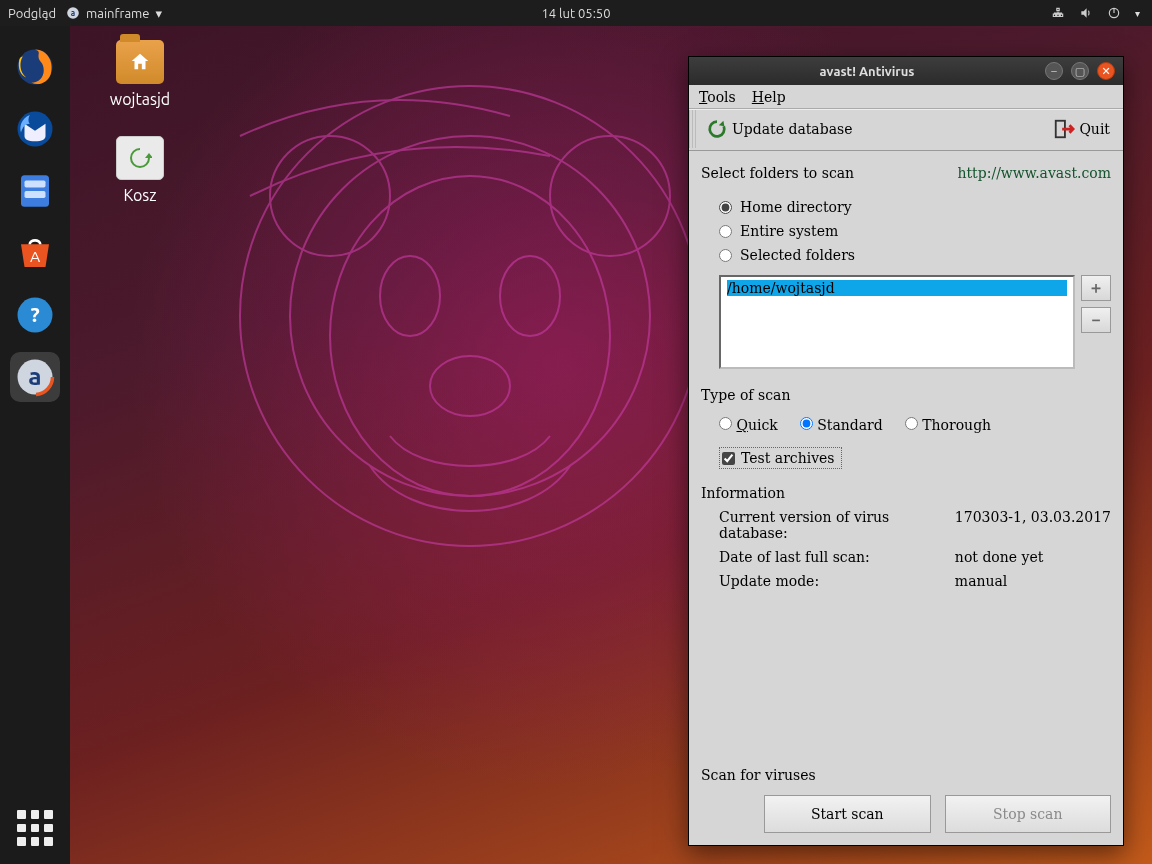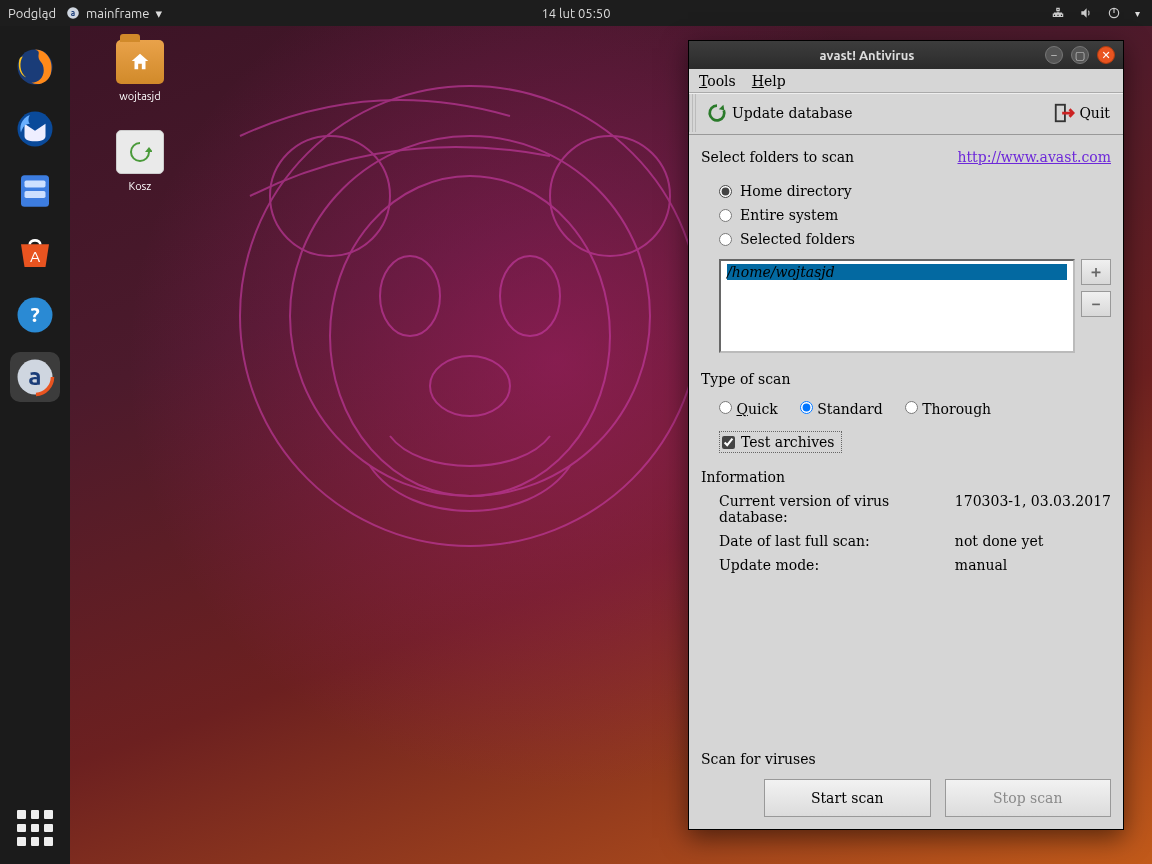--- a/index.html
+++ b/index.html
@@ -21,49 +21,49 @@
 
 
 .dock { position:absolute; top:26px; left:0; bottom:0; width:70px; background:rgba(25,25,25,0.85); display:flex; flex-direction:column; align-items:center; padding-top:10px; }
 .dock .icon { width:50px; height:50px; margin:6px 0; border-radius:10px; display:flex; align-items:center; justify-content:center; }
 .dock .icon.selected { background:rgba(255,255,255,0.15); }
 .dock .apps-grid { margin-top:auto; margin-bottom:18px; width:36px; height:36px; display:grid; grid-template-columns:repeat(3,1fr); grid-template-rows:repeat(3,1fr); gap:5px; padding:0; }
 .dock .apps-grid span { background:#eee; border-radius:1px; }
 
 
 .desktop-icons { position:absolute; top:14px; left:30px; display:flex; flex-direction:column; gap:28px; }
-.dicon { width:80px; text-align:center; color:#fff; font-size:11px; }
+.dicon { width:80px; text-align:center; color:#fff; font-size:16px; }
 .dicon .glyph { width:48px; height:44px; margin:0 auto 6px; border-radius:5px; display:flex; align-items:center; justify-content:center; }
 .folder { background:linear-gradient(#e9a24a,#d18a2a); position:relative; }
 .folder:before { content:""; position:absolute; top:-6px; left:4px; width:20px; height:8px; background:#d18a2a; border-radius:3px 3px 0 0; }
 .trash { background:#eaeaea; border:1px solid #ccc; }
 
 
-.window { position:absolute; top:40px; left:688px; width:436px; height:790px; background:#3a3a3a; border:1px solid #000; box-shadow:0 8px 24px rgba(0,0,0,0.5); display:flex; flex-direction:column; }
+.window { position:absolute; top:56px; left:688px; width:436px; height:790px; background:#3a3a3a; border:1px solid #000; box-shadow:0 8px 24px rgba(0,0,0,0.5); display:flex; flex-direction:column; }
 .titlebar { height:28px; background:linear-gradient(#3d3d3d,#2b2b2b); display:flex; align-items:center; color:#ddd; font-size:13px; padding:0 8px; }
 .titlebar .title { flex:1; text-align:center; font-weight:bold; }
 .winbtn { width:18px; height:18px; border-radius:9px; margin-left:8px; display:flex; align-items:center; justify-content:center; font-size:11px; }
 .winbtn.min, .winbtn.max { background:#555; border:1px solid #777; color:#ccc; }
 .winbtn.close { background:#e95420; border:1px solid #b03c10; color:#fff; }
 
 .client { flex:1; background:#d6d6d6; color:#000; font-family:"Bitstream Vera Serif","DejaVu Serif",serif; font-size:14px; display:flex; flex-direction:column; }
 .menubar { height:24px; display:flex; align-items:center; gap:16px; padding:0 10px; border-bottom:1px solid #aaa; }
 .menubar span u { text-decoration:underline; }
 .toolbar { height:42px; border-top:1px solid #eee; border-bottom:1px solid #999; display:flex; align-items:flex-start; }
 .toolbar .grip { width:8px; height:38px; background:repeating-linear-gradient(90deg,#bbb,#bbb 1px,#d6d6d6 1px,#d6d6d6 3px); margin-right:2px; }
 .tb-btn { height:38px; padding:0 12px 0 6px; display:flex; align-items:center; gap:4px; border:1px solid transparent; }
 
 .body { padding:14px 12px 10px 12px; flex:1; display:flex; flex-direction:column; font-size:14px; }
 .rowline { display:flex; align-items:center; }
-.link { color:#6d28d9; text-decoration:underline; margin-left:auto; }
+.link { color:#14532d; margin-left:auto; }
 .radiorow { margin:4px 0 4px 18px; display:flex; align-items:center; gap:8px; }
 .radiorow input, .checkrow input { accent-color:#444; }
 .folderarea { display:flex; gap:6px; margin:8px 0 10px 18px; }
 .folderlist { flex:1; height:94px; background:#fff; border:2px inset #bbb; padding:3px 6px; font-size:14px; }
-.folderlist .sel { background:#0369a1;font-style:italic; }
+.folderlist .sel { background:#0ea5e9; }
 .smallbtn { width:30px; height:26px; background:linear-gradient(#f0f0f0,#d8d8d8); border:1px solid #999; display:flex; align-items:center; justify-content:center; font-size:16px; margin-bottom:6px; font-weight:bold; color:#666 }
 .section { margin-top:8px; margin-bottom:6px; }
 .typerow { margin:8px 0 10px 18px; display:flex; gap:22px; }
 .checkrow { margin:4px 0 8px 18px; display:flex; align-items:center; gap:6px; border:1px dotted #666; padding:2px 6px 2px 2px; width:max-content; }
 .infogrid { margin:2px 0 0 18px; display:grid; grid-template-columns:1fr auto; row-gap:8px; }
 .bottom { margin-top:auto; }
 .btnrow { display:flex; gap:14px; margin:12px 0 2px 18px;padding-left:45px; }
 .bigbtn { flex:1; height:38px; background:linear-gradient(#f2f2f2,#dcdcdc); border:1px solid #999; font-family:inherit; font-size:14px; }
 .bigbtn:disabled { color:#8a8a8a; }
 </style>

